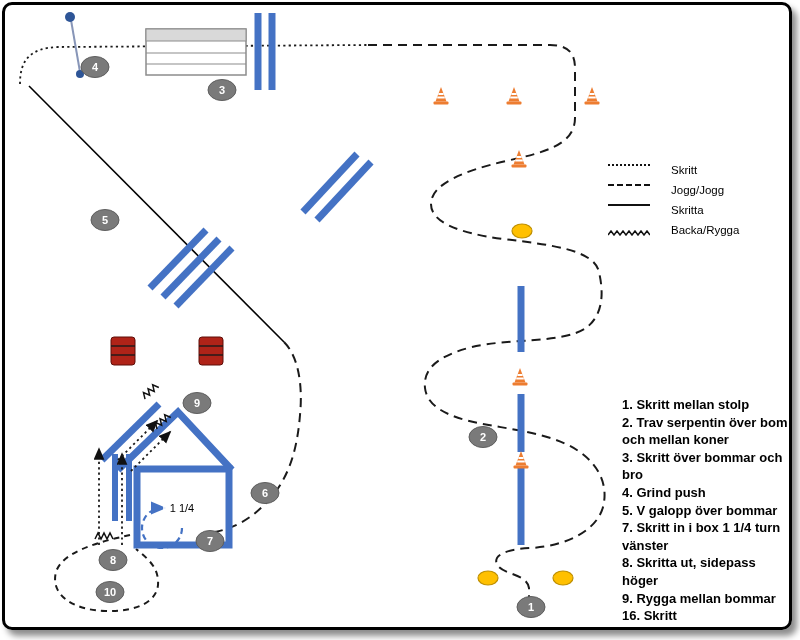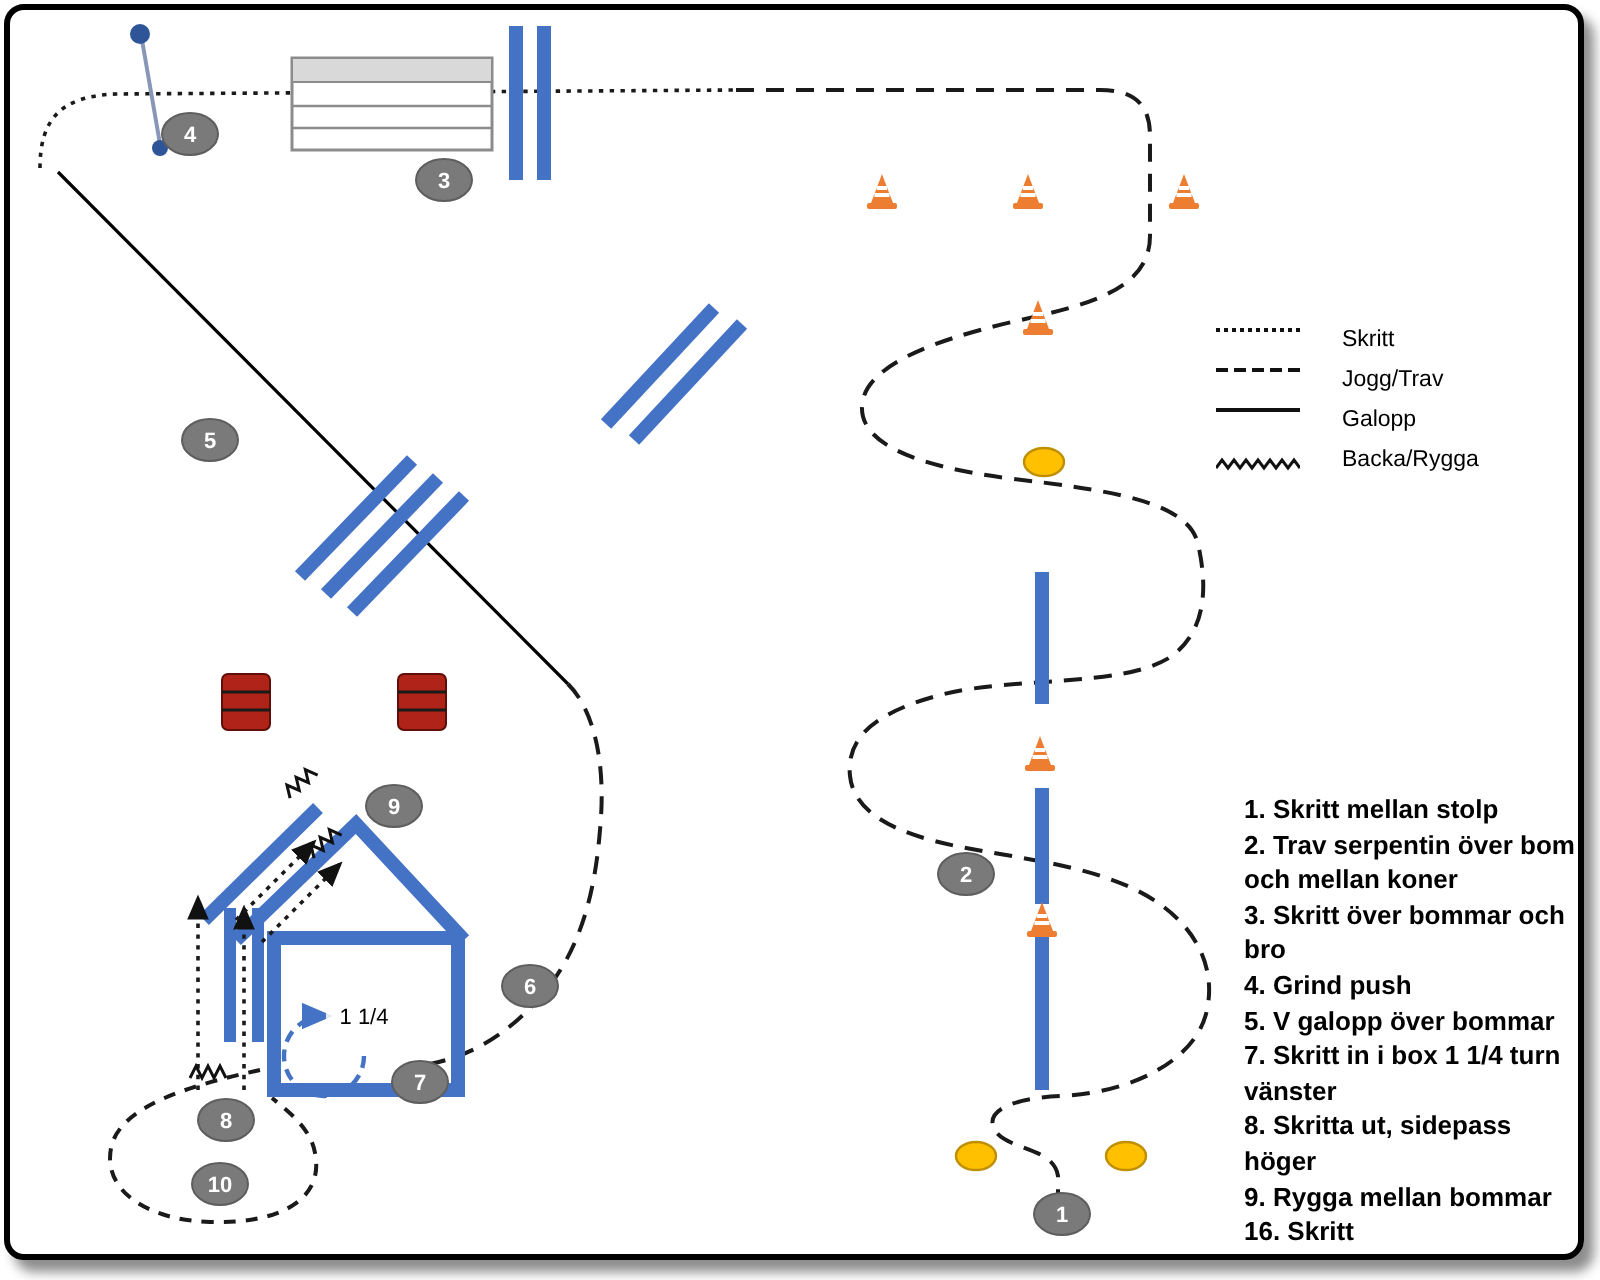--- a/index.html
+++ b/index.html
@@ -214,25 +214,25 @@
     </g>
   </svg>
 
   <div class="legend">
     <div class="legend-row">
       <span class="legend-sample dotted-s"></span>
       <span class="legend-label">Skritt</span>
     </div>
     <div class="legend-row">
       <span class="legend-sample dashed-s"></span>
-      <span class="legend-label">Jogg/Trav</span>
+      <span class="legend-label">Jogg/Jogg</span>
     </div>
     <div class="legend-row">
       <span class="legend-sample line"></span>
-      <span class="legend-label">Galopp</span>
+      <span class="legend-label">Skritta</span>
     </div>
     <div class="legend-row">
       <span class="legend-sample"><svg width="42" height="10">
             <polyline class="zig" points="0,7 3,3 6,7 9,3 12,7 15,3 18,7 21,3 24,7 27,3 30,7 33,3 36,7 39,3 42,7"></polyline>
           </svg></span>
       <span class="legend-label">Backa/Rygga</span>
     </div>
   </div>
 
   <div class="instructions">

